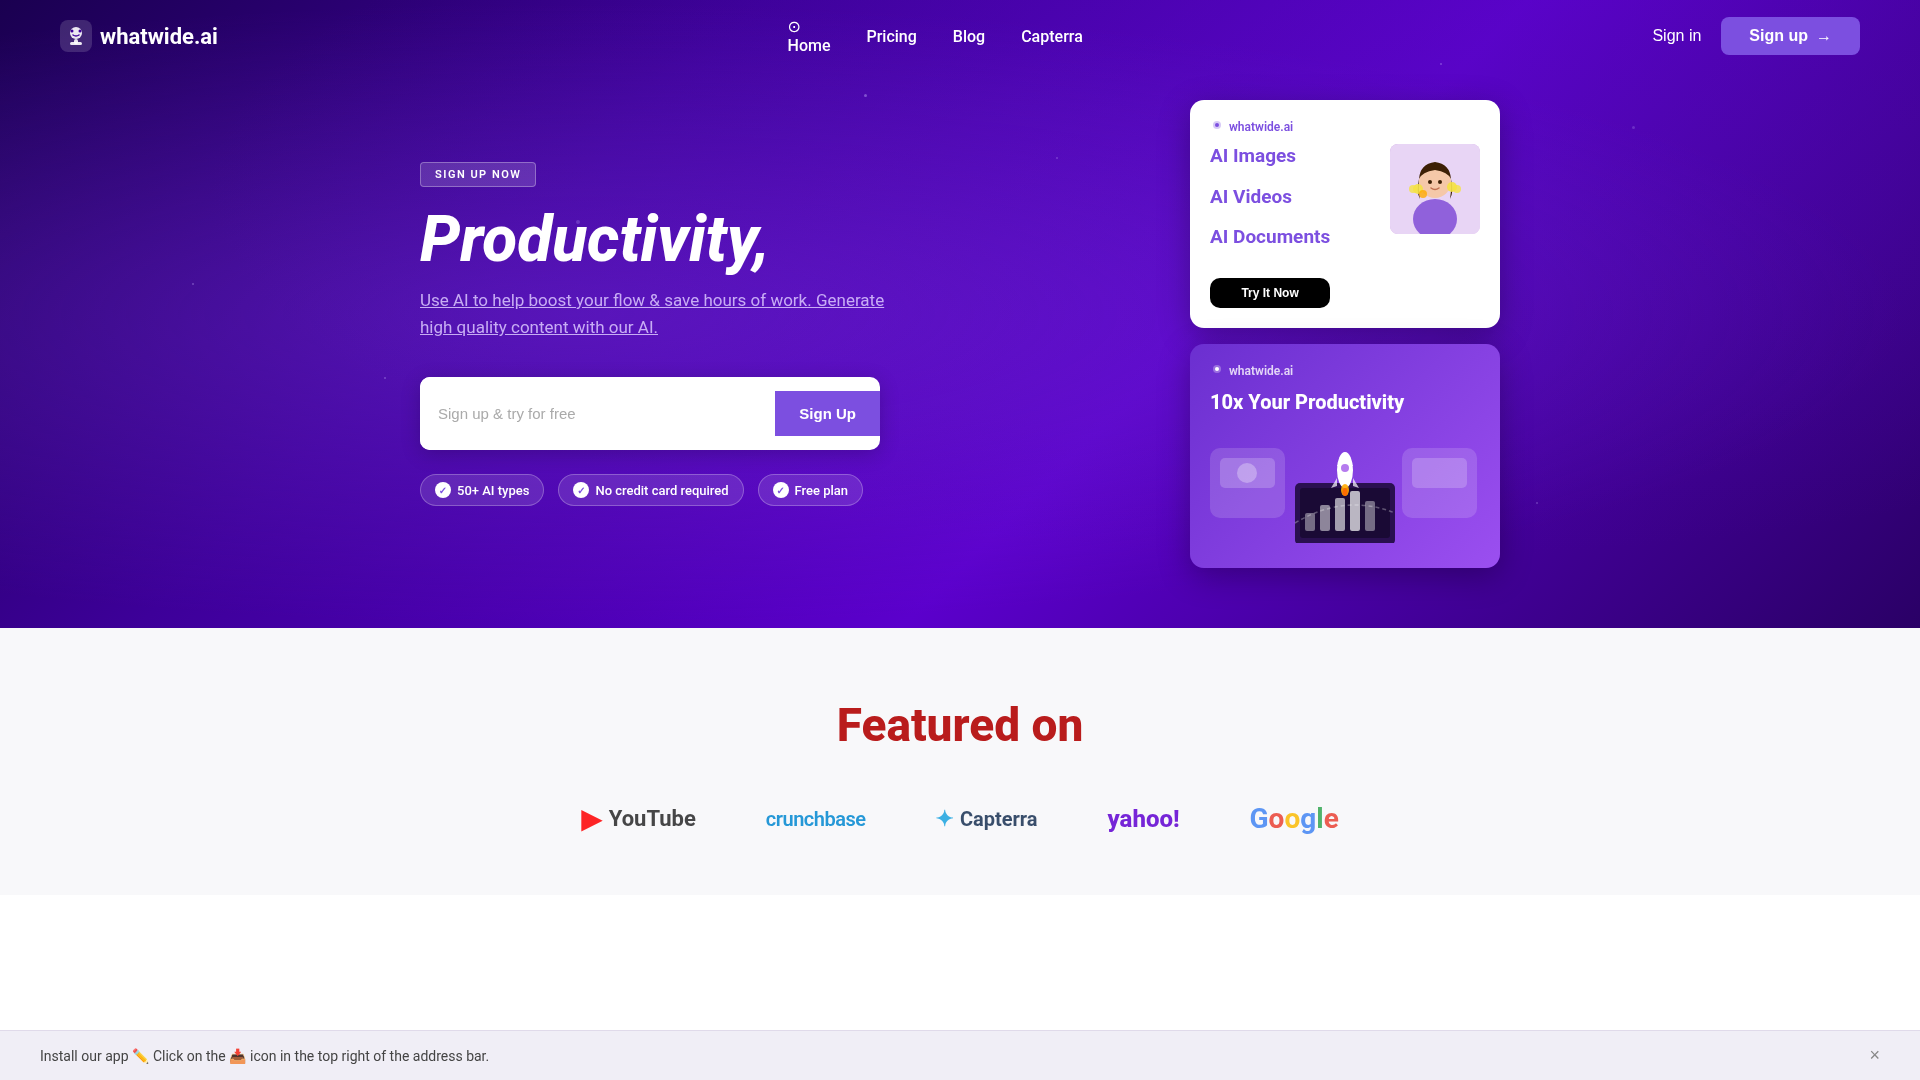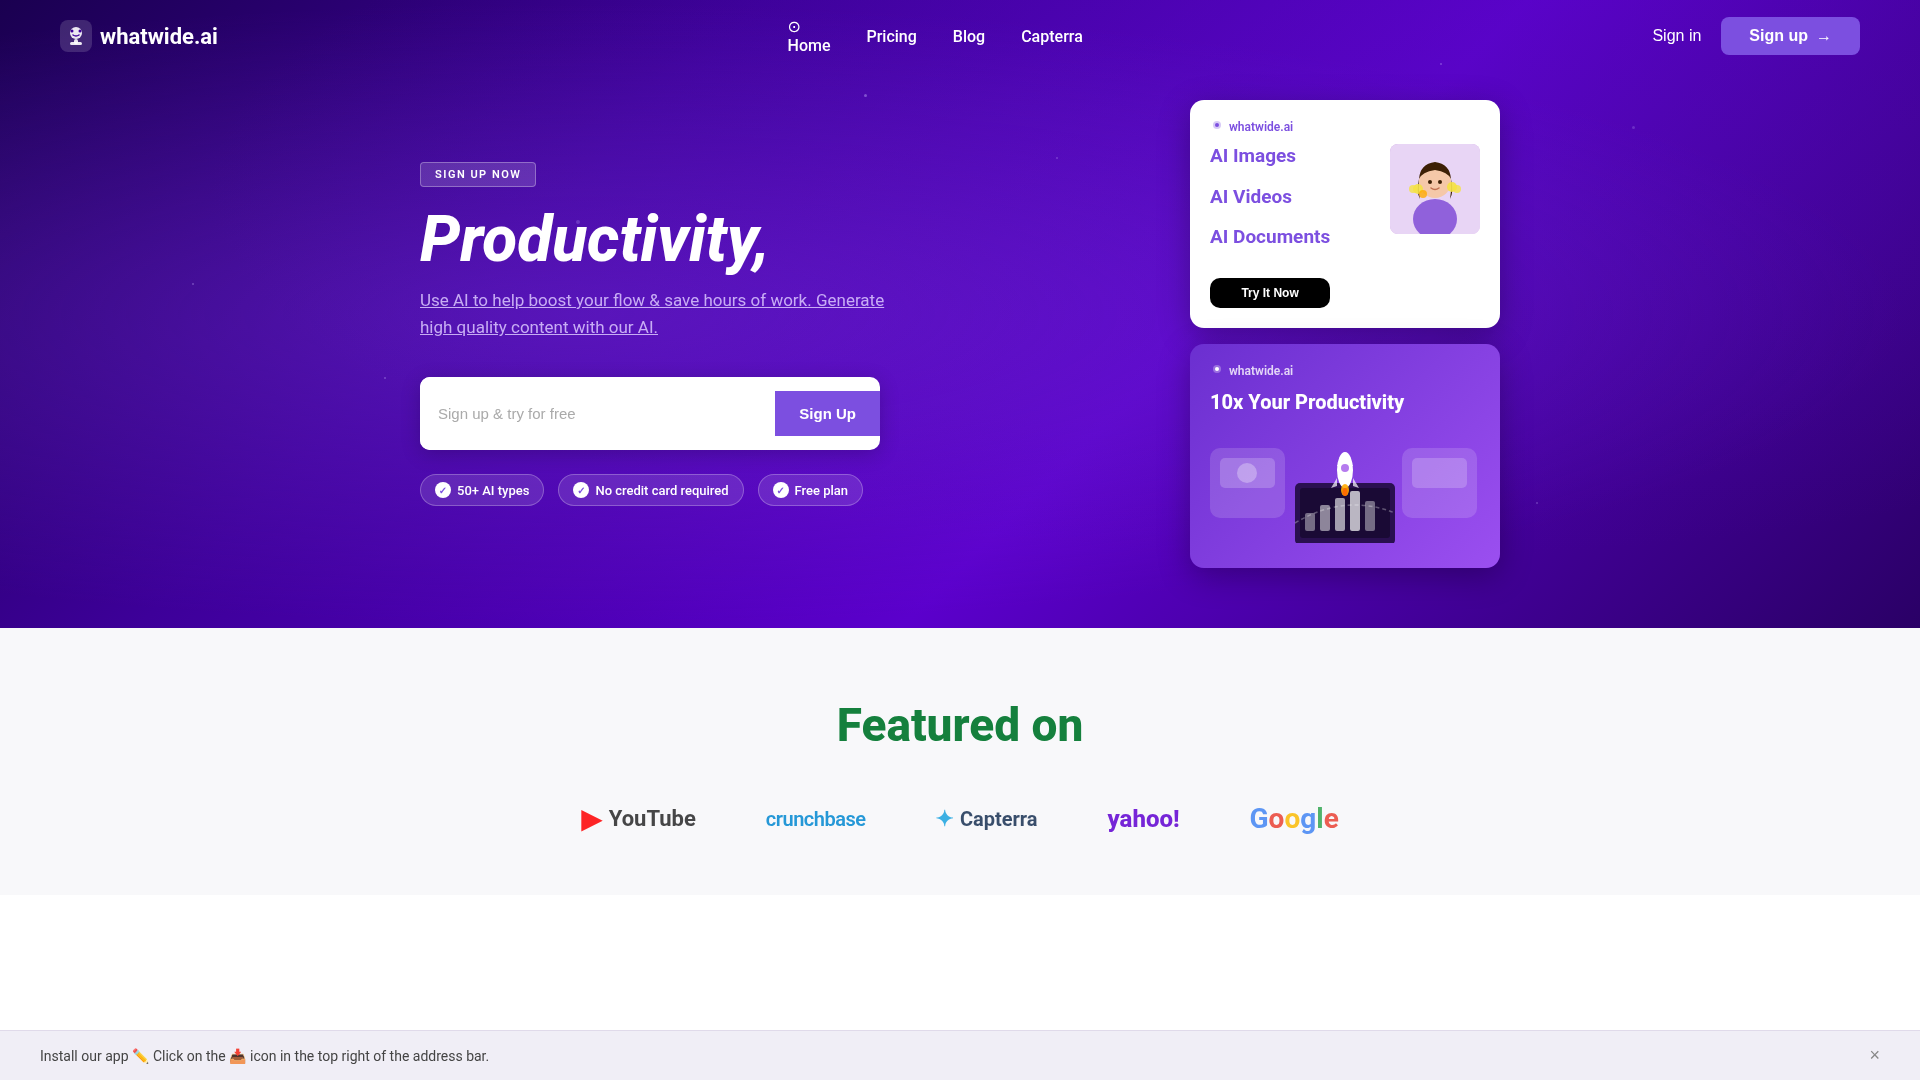--- a/index.html
+++ b/index.html
@@ -302,21 +302,21 @@
 
     
     .featured-section {
       background: #f8f8fa;
       padding: 70px 60px 60px;
       text-align: center;
     }
     .featured-title {
       font-size: 46px;
       font-weight: 800;
-      color: #15803d;
+      color: #b91c1c;
       margin-bottom: 50px;
     }
     .logos-row {
       display: flex;
       align-items: center;
       justify-content: center;
       gap: 70px;
       flex-wrap: wrap;
     }
     .brand-logo {

